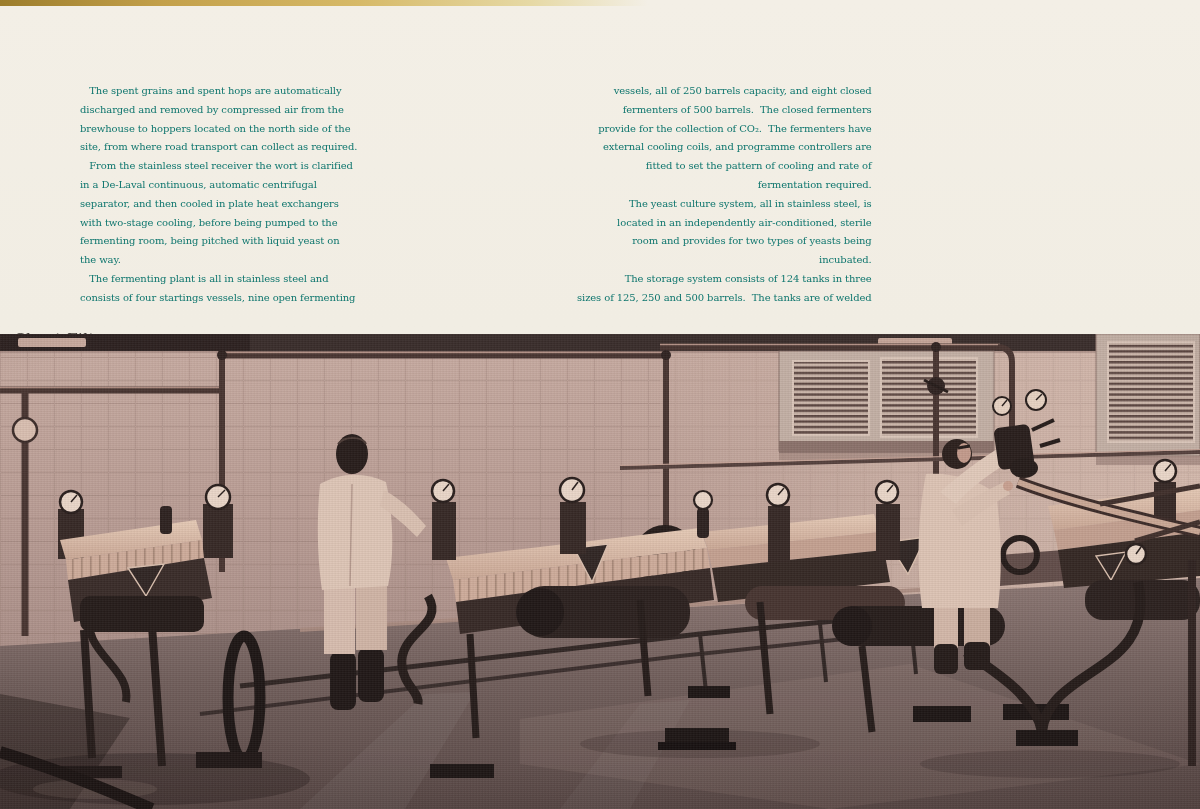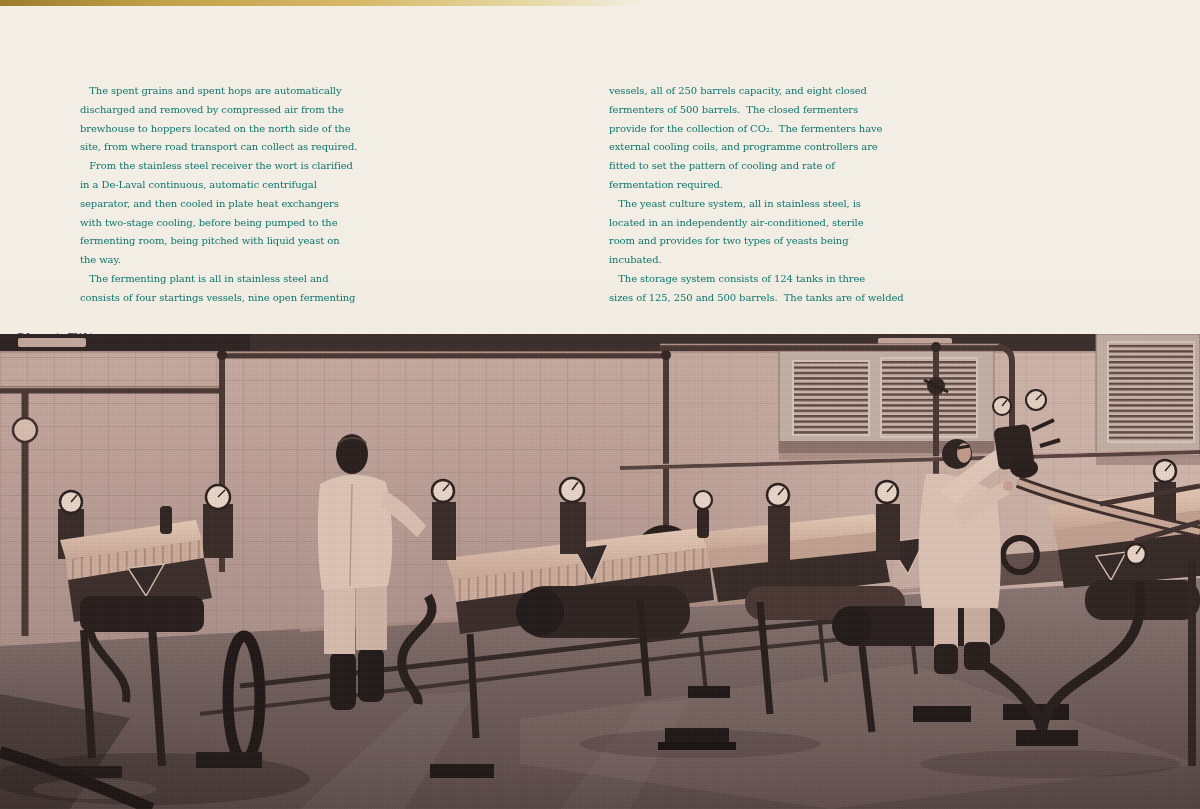--- a/index.html
+++ b/index.html
@@ -10,21 +10,21 @@
   }
   .gilt{
     position:absolute;left:0;top:0;width:648px;height:6px;
     background:linear-gradient(90deg,#9c7d2c 0%,#c3a04a 25%,#d6b967 55%,#e6d9a5 82%,rgba(230,217,165,0) 100%);
   }
   .col{
     position:absolute;top:82px;color:#0f766e;font-size:10px;line-height:18.8px;
     white-space:pre;letter-spacing:-0.1px;
   }
   .col-left{left:80px;}
-  .col-right{left:609px;}
+  .col-right{left:577px;text-align:right;}
   .caption{
     position:absolute;left:14px;top:302px;font-style:italic;font-size:15.5px;
     color:#46413c;letter-spacing:.3px;margin-top:28px;
   }
   .photo{
     position:absolute;left:0;top:334px;width:1200px;height:475px;background:#b69a92;
   }
   .photo svg{display:block;}
   .overlay{position:absolute;left:0;top:0;width:1200px;height:475px;pointer-events:none;}
   .grain{

